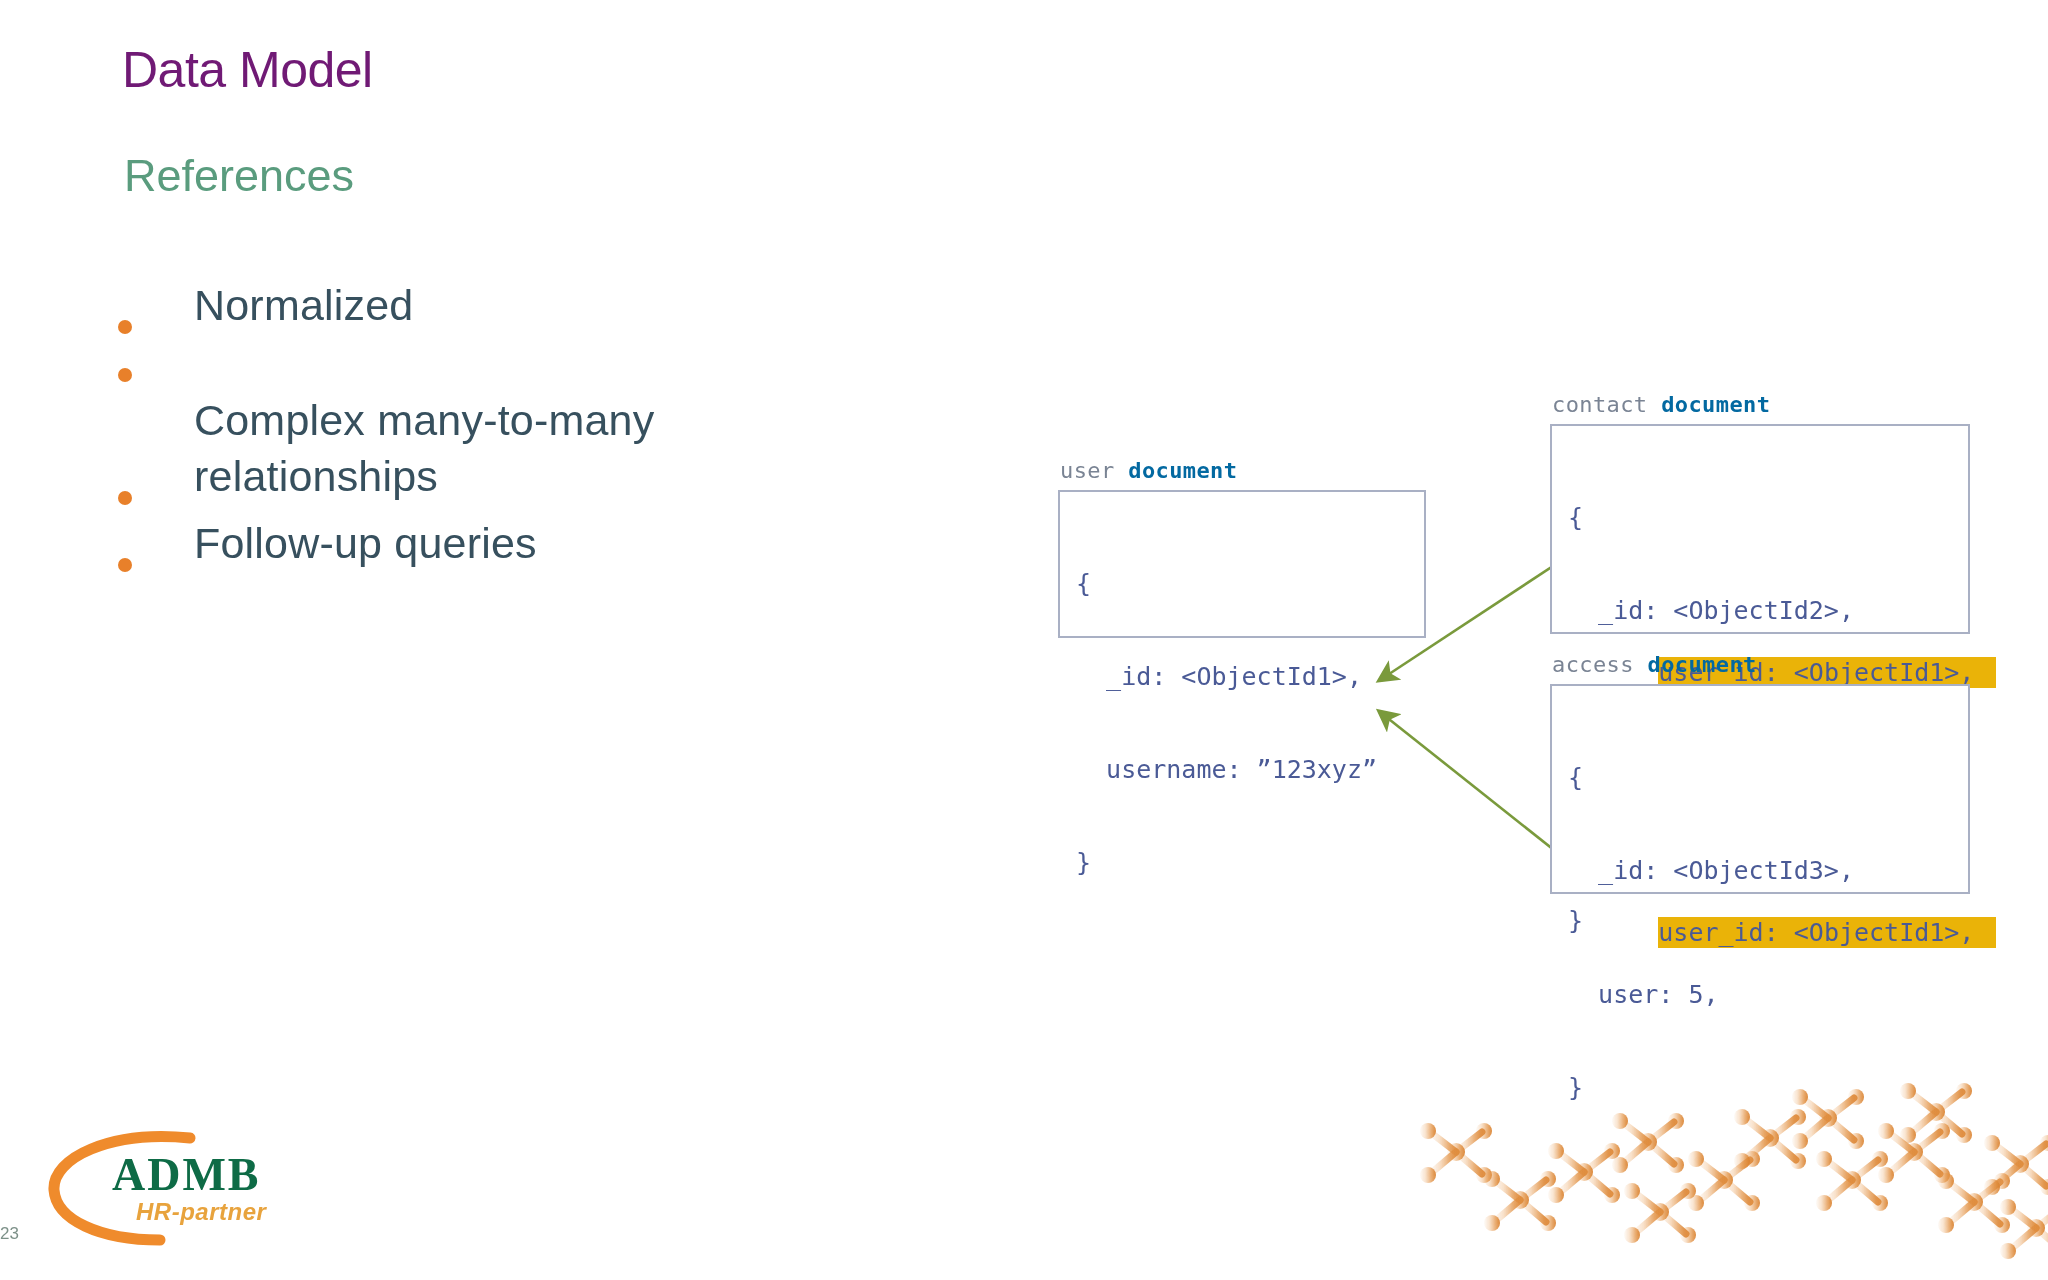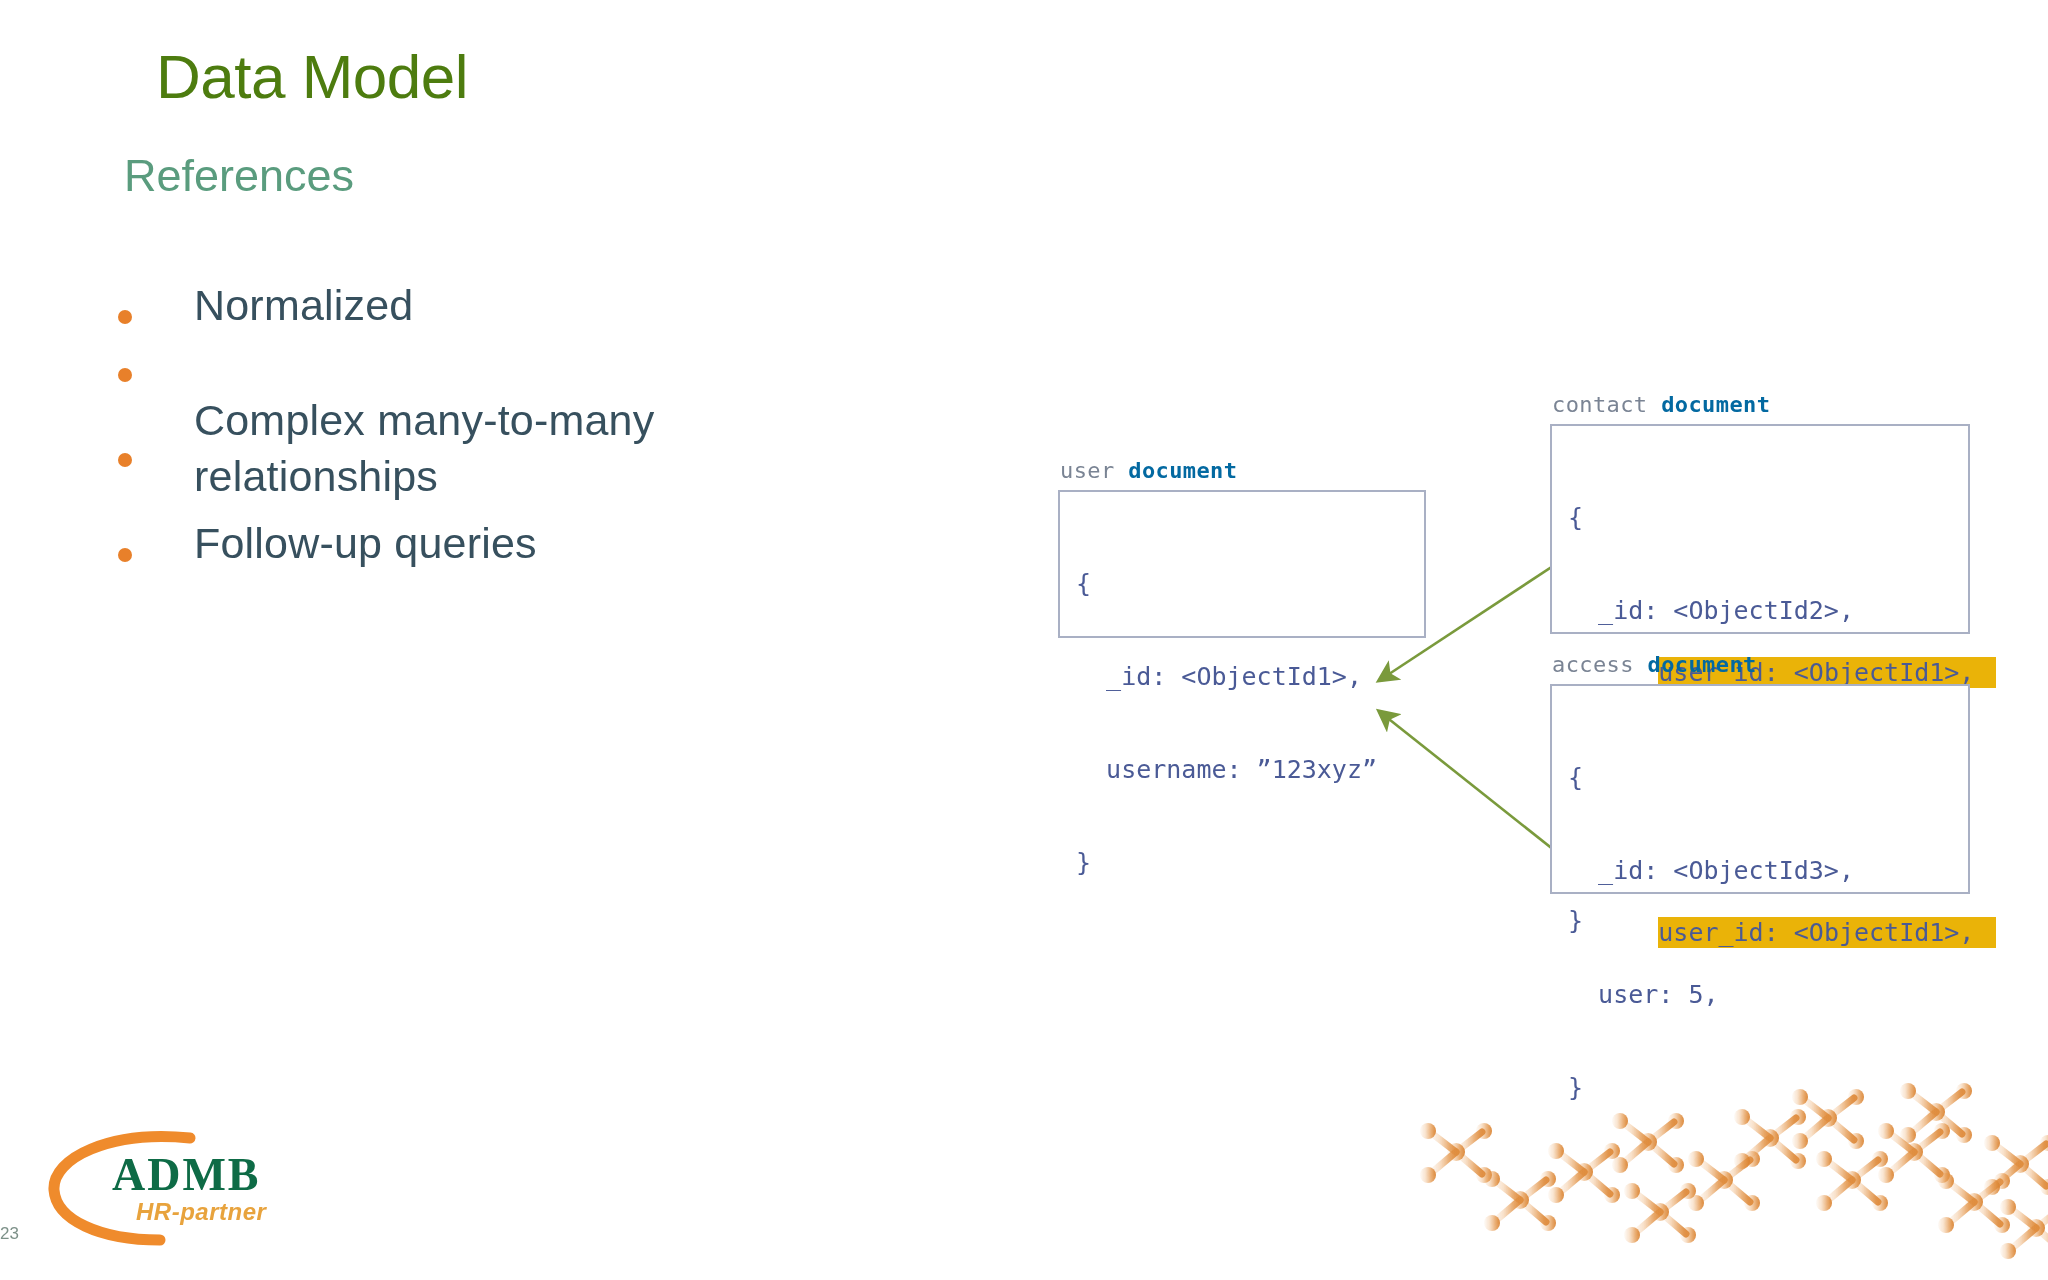--- a/index.html
+++ b/index.html
@@ -15,27 +15,26 @@
     overflow: hidden;
     font-family: "Liberation Sans", sans-serif;
     -webkit-font-smoothing: antialiased;
   }
 
   
   .slide-title {
     position: absolute;
     left: 122px;
     top: 44px;
-    font-size: 62px;
+    font-size: 50px;
     line-height: 1.05;
     font-weight: 400;
     letter-spacing: -0.5px;
-    color: #4d7c0f;
+    color: #701a75;
     white-space: nowrap;
-    margin-left: 34px;
   }
   .slide-subtitle {
     position: absolute;
     left: 124px;
     top: 152px;
     font-size: 45px;
     line-height: 1.05;
     font-weight: 400;
     letter-spacing: 0px;
     color: #5a9c7e;
@@ -44,21 +43,21 @@
 
   
   .bullet-list {
     position: absolute;
     left: 118px;
     top: 278px;
     width: 730px;
   }
   .bullet-row {
     display: flex;
-    align-items: center;
+    align-items: flex-end;
     margin-bottom: 11px;
   }
   .bullet-dot {
     flex: 0 0 auto;
     width: 14px;
     height: 14px;
     border-radius: 50%;
     background: #e8802a;
     margin-top: 23px;
     margin-right: 62px;

